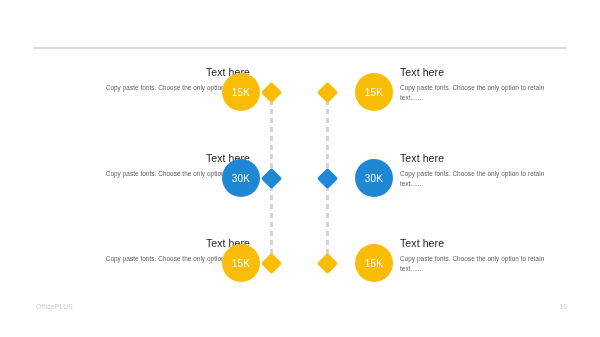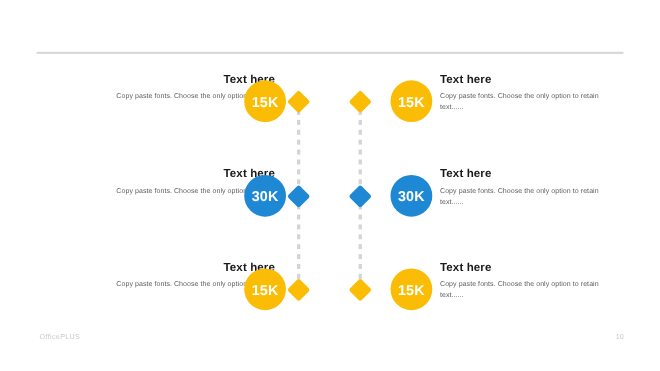--- a/index.html
+++ b/index.html
@@ -21,33 +21,33 @@
   .row-2{top:178px;}
   .row-3{top:263px;}
 
   
   .txt{
     position:absolute;top:-26px;width:152px;
   }
   .txt-left{left:98px;text-align:right;}
   .txt-right{left:400px;text-align:left;}
   .txt h3{
-    margin:0 0 5px 0;font-size:10.5px;font-weight:bold;color:#1a1a1a;
+    margin:0 0 5px 0;font-size:10.5px;font-weight:normal;color:#1a1a1a;
     letter-spacing:.1px;line-height:12px;
   }
   .txt p{
     margin:0;font-size:6.4px;color:#5f5f5f;line-height:10px;
     letter-spacing:.05px;
   }
 
   
   .circle{
     position:absolute;top:-19px;width:38px;height:38px;border-radius:50%;
     display:flex;align-items:center;justify-content:center;
-    color:#ffffff;font-size:13px;font-weight:bold;letter-spacing:.2px;text-align:center;
+    color:#ffffff;font-size:10px;font-weight:normal;letter-spacing:.2px;text-align:center;
   }
   .circle-left{left:222px;}
   .circle-right{left:355px;}
 
   
   .diamond{
     position:absolute;top:-7.5px;width:15px;height:15px;
     transform:rotate(45deg);border-radius:2px;
   }
   .dia-left{left:264px;}

